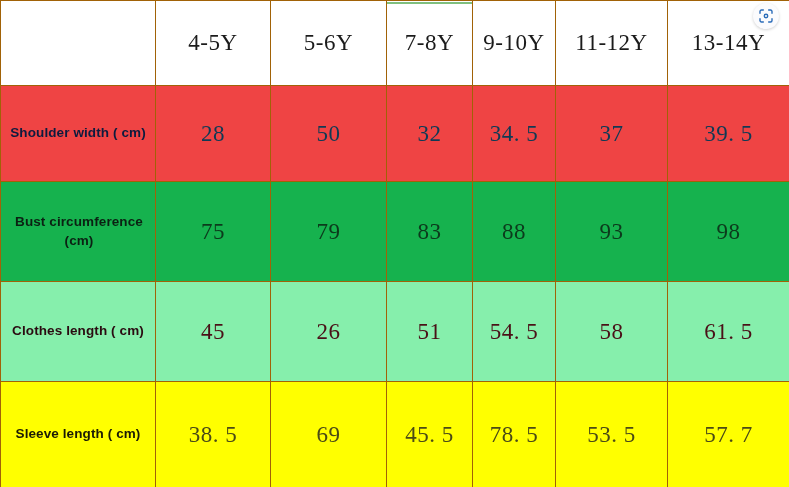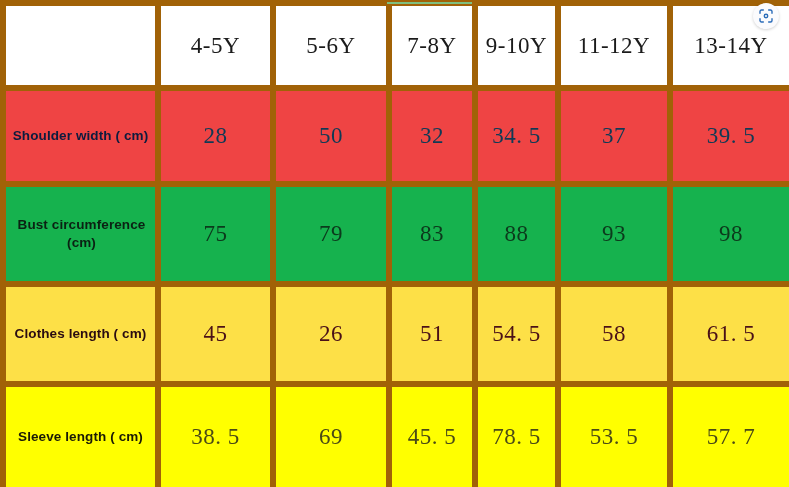--- a/index.html
+++ b/index.html
@@ -23,21 +23,21 @@
 
   table.size-table {
     border-collapse: collapse;
     table-layout: fixed;
     width: 789px;
     height: 487px;
     margin: 0;
   }
 
   table.size-table td {
-    border: 6px solid #a16207;
+    border: 1px solid #a16207;
     padding: 0;
     margin: 0;
     text-align: center;
     vertical-align: middle;
     overflow: hidden;
   }
 
   
   col.c-label { width: 155px; }
   col.c-1     { width: 115px; }
@@ -88,21 +88,21 @@
   .val {
     font-family: "Liberation Serif", serif;
     font-size: 23px;
     letter-spacing: 0.5px;
     white-space: nowrap;
   }
 
   
   .row-blue   td { background: #ef4444; }
   .row-green  td { background: #16b24e; }
-  .row-red    td { background: #fde047; }
+  .row-red    td { background: #86efac; }
   .row-yellow td { background: #ffff00; }
 
   .row-blue   .val { color: #0f3a55; margin-top: 36px; }
   .row-green  .val { color: #0c3a1c; }
   .row-red    .val { color: #4a1017; }
   .row-yellow .val { color: #4a4a16; }
 
   
   .green-accent {
     position: absolute;

